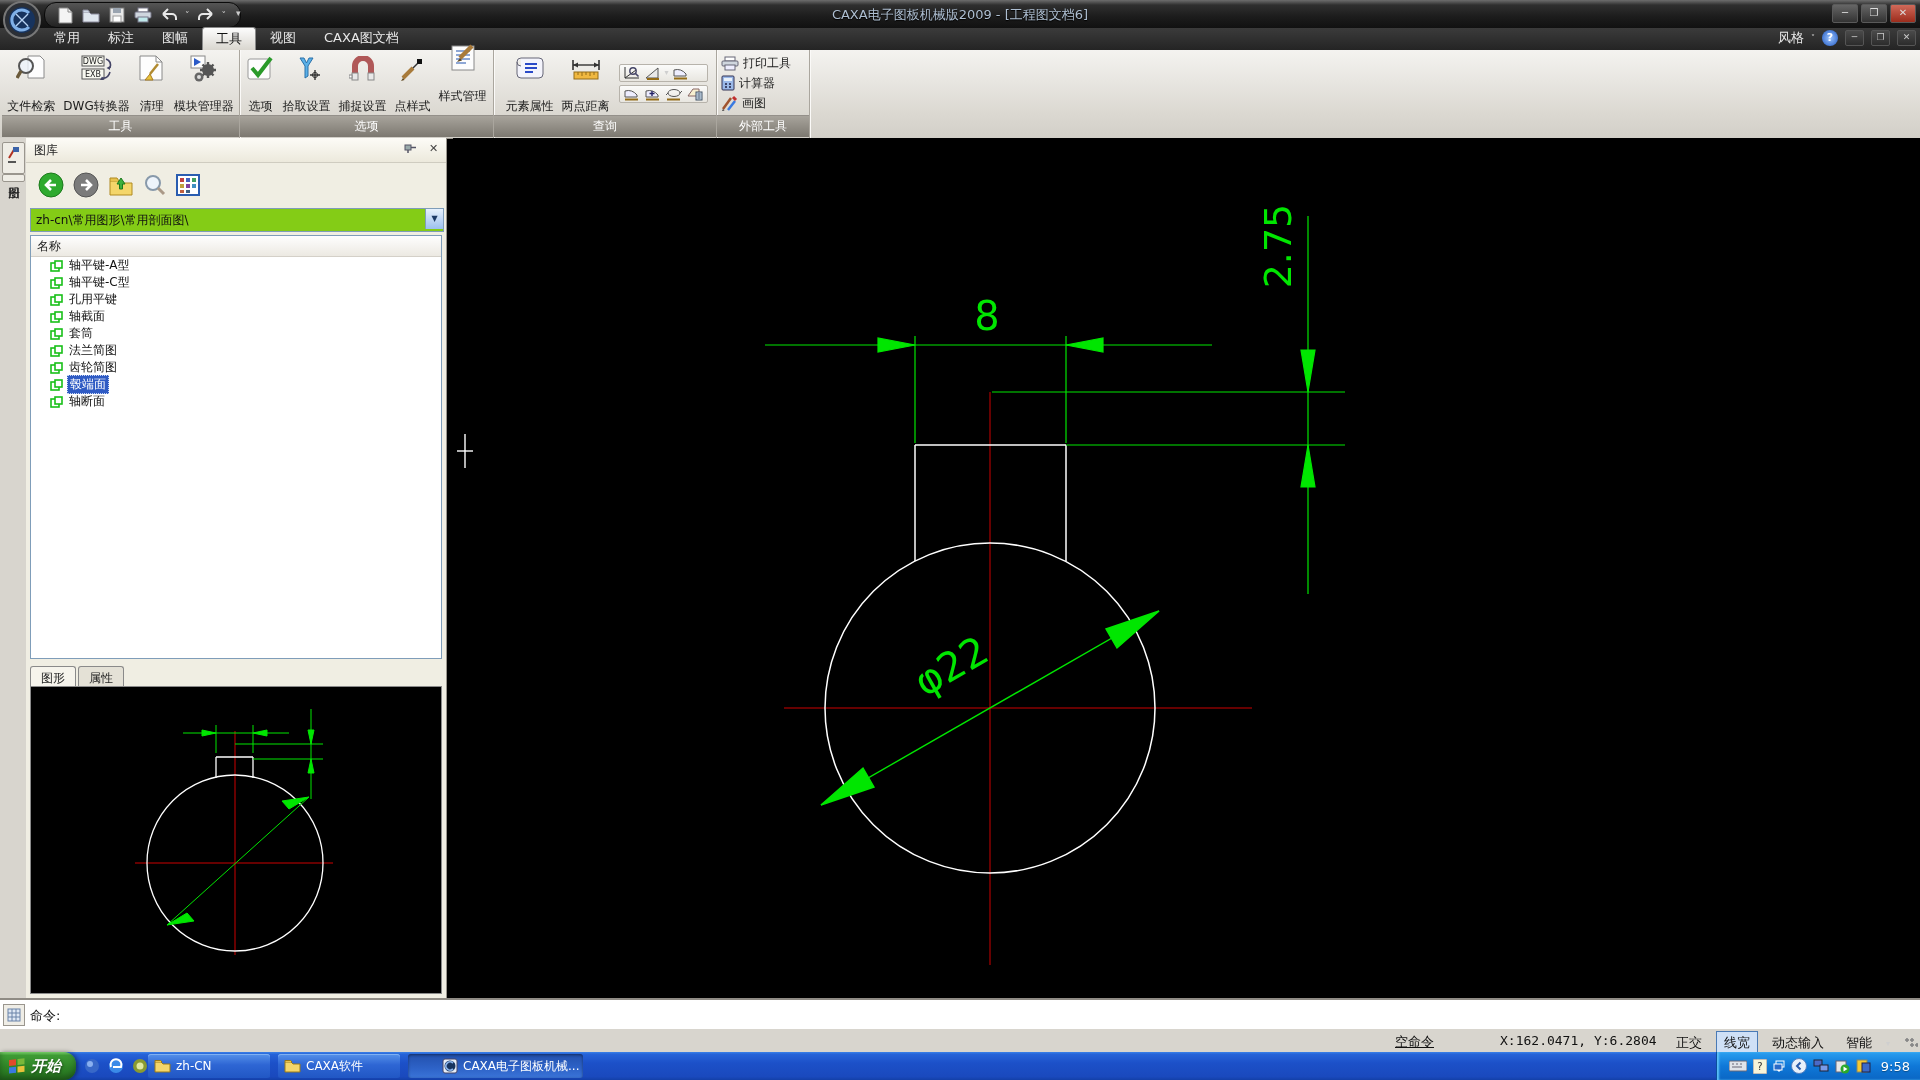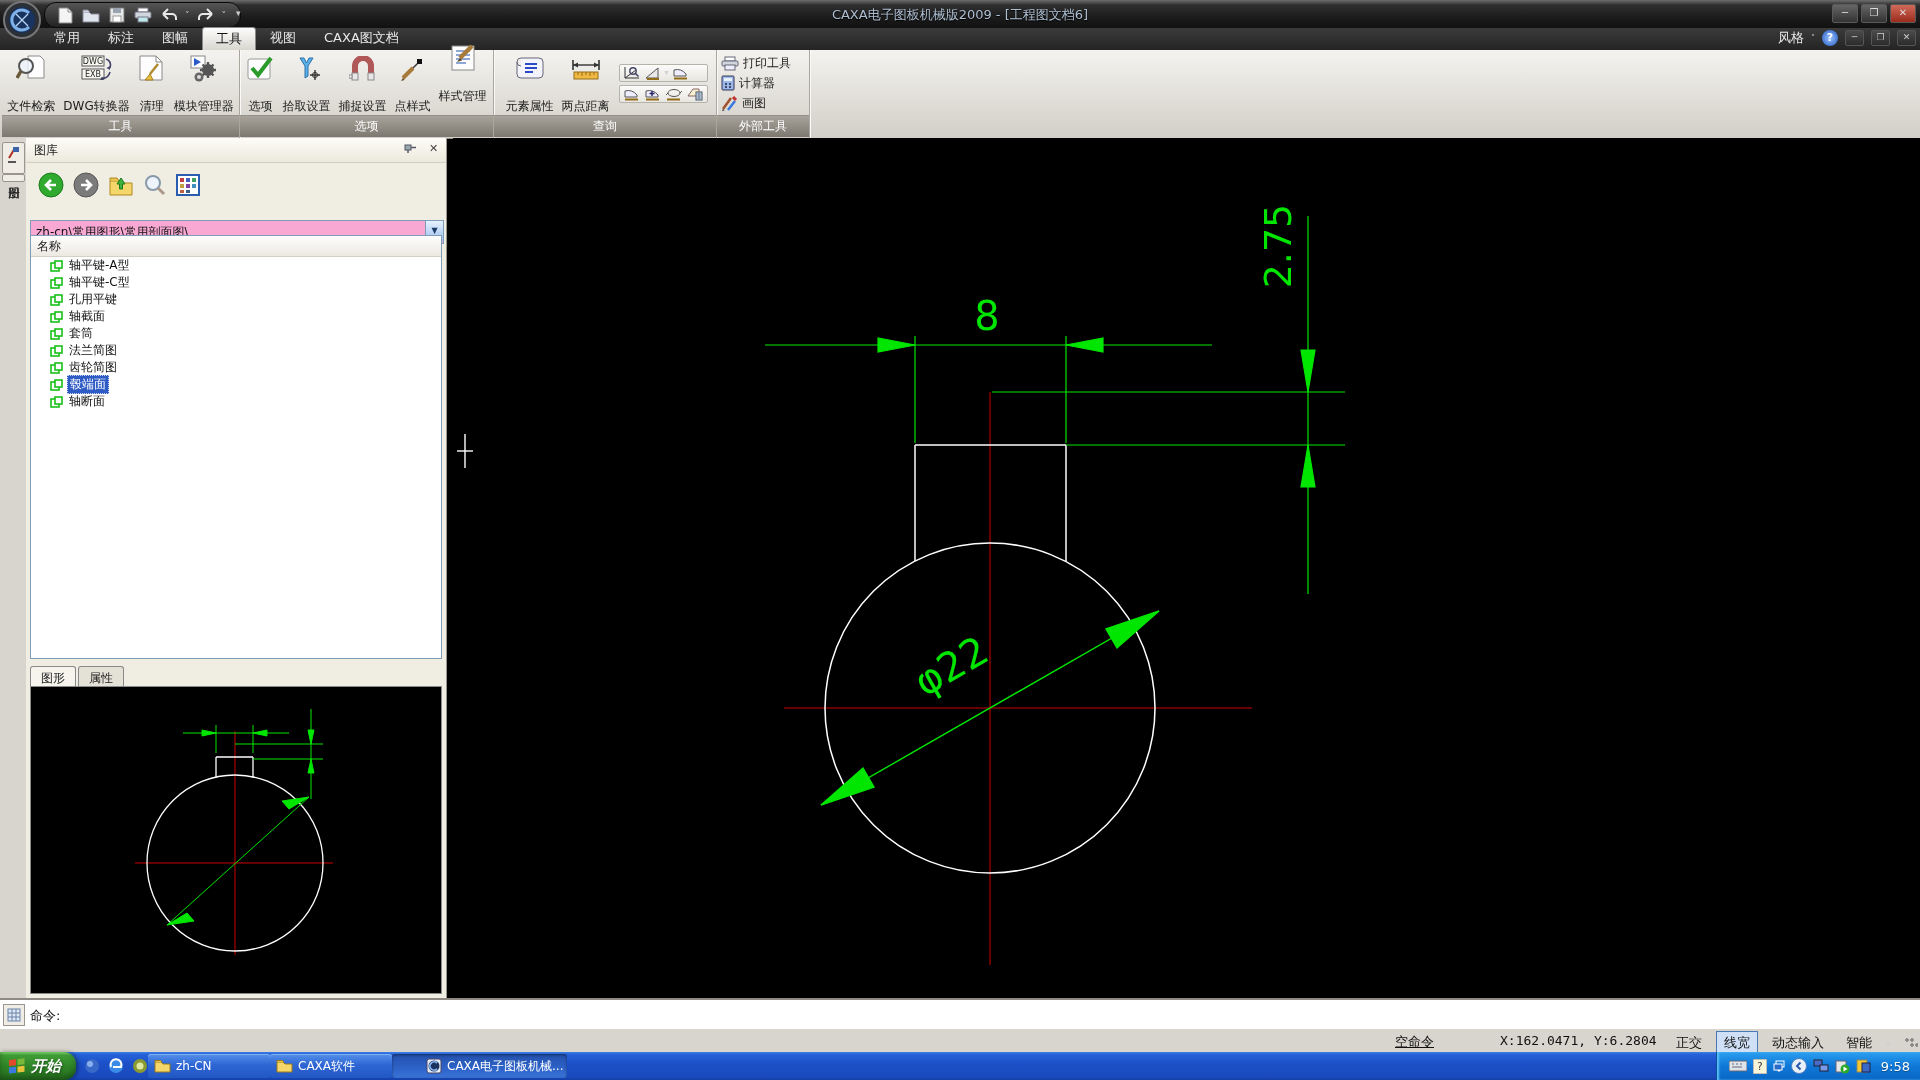--- a/index.html
+++ b/index.html
@@ -57,21 +57,21 @@
     display:flex;flex-direction:column;align-items:center;padding:3px 0;gap:1px;}
   #striptab2{top:36px;font-size:12px;color:#222;line-height:13px;text-align:center;}
   
   #panel{left:26px;top:138px;width:420px;height:862px;background:#f0eee3;border-right:1px solid #9a968e;}
   #panel-title{left:0;top:0;width:420px;height:24px;background:linear-gradient(#fdfcf7,#ece9dc);
     border-bottom:1px solid #cfccc0;}
   #panel-title span{position:absolute;left:8px;top:4px;color:#222;font-size:12px;}
   #panel-title .pbtns{position:absolute;right:4px;top:3px;display:flex;gap:4px;}
   .pbtn{width:17px;height:16px;text-align:center;line-height:15px;color:#444;font-size:11px;}
   #panel-nav{left:0;top:26px;width:420px;height:42px;display:flex;align-items:center;gap:9px;padding-left:12px;box-sizing:border-box;}
-  #combo{left:4px;top:70px;width:412px;height:22px;background:#f9a8d4;border:1px solid #7f9db9;display:flex;margin-top:12px;}
+  #combo{left:4px;top:70px;width:412px;height:22px;background:#84cc16;border:1px solid #7f9db9;display:flex;}
   #combo-text{flex:1;padding:3px 5px;color:#111;font-size:12px;white-space:nowrap;overflow:hidden;}
   #combo-btn{width:17px;height:20px;background:linear-gradient(#e7f1fd,#9cc0ef);border-left:1px solid #7f9db9;
     text-align:center;line-height:19px;font-size:8px;color:#1c3a66;}
   #listbox{left:4px;top:97px;width:412px;height:424px;background:#fff;border:1px solid #7f9db9;box-sizing:border-box;}
   #list-header{height:18px;background:linear-gradient(#fefefe,#ece9e2);border-bottom:1px solid #d4d0c8;
     padding:2px 0 0 6px;color:#222;}
   .litem{height:17px;display:flex;align-items:center;gap:4px;padding-left:19px;}
   .litem .ltxt{padding:0 2px;color:#111;}
   .litem.sel .ltxt{background:#2f5bc4;color:#fff;border:1px dotted #c8d7f5;}
   #panel-tabs{left:4px;top:527px;display:flex;align-items:flex-end;}
@@ -101,21 +101,21 @@
   
   #taskbar{left:0;top:1052px;width:1920px;height:28px;
     background:linear-gradient(#3a81e8 0%,#2663d8 8%,#1c50c8 40%,#1a49bd 88%,#1340a8 100%);text-decoration:underline;}
   #startbtn{left:0;top:0;height:28px;width:76px;border-radius:0 12px 12px 0;
     background:linear-gradient(#7bd46b 0%,#3f9c35 12%,#2e8326 55%,#25701f 100%);
     display:flex;align-items:center;gap:5px;padding-left:8px;box-sizing:border-box;
     box-shadow:inset 0 -3px 6px rgba(0,0,0,.3), 2px 0 4px rgba(0,0,0,.4);}
   #startbtn span{color:#fff;font-size:15px;font-weight:bold;font-style:italic;text-shadow:1px 1px 2px #1e4d19;}
   #qlaunch{left:84px;top:2px;height:24px;display:flex;align-items:center;gap:8px;}
   #ql-more{color:#fff;font-size:11px;}
-  #tasks{left:148px;top:2px;height:24px;display:flex;}
+  #tasks{left:148px;top:2px;height:24px;display:flex;gap:8px;}
   .task{width:110px;height:24px;border-radius:3px;display:flex;align-items:center;gap:5px;padding:0 6px;
     background:linear-gradient(#5591ea,#2e66d4 45%,#2157c4);box-shadow:inset 0 1px 0 #7fb0f2;
     color:#fff;font-size:12px;white-space:nowrap;overflow:hidden;}
   .task.active{background:linear-gradient(#2250ad,#2e63c8 60%,#3a74d8);box-shadow:inset 0 1px 3px rgba(0,0,0,.45);padding-left:34px;}
   #tray{right:0;top:0;height:28px;display:flex;align-items:center;gap:6px;padding:0 10px 0 12px;
     background:linear-gradient(#2a9ff0,#0f78d8 50%,#0a66c4);border-left:1px solid #0a4f9c;box-shadow:inset 2px 0 2px #5cc0f8;}
   #clock{color:#fff;font-size:13px;text-shadow:0 1px 1px #064a86;margin-left:4px;}
   svg{display:block;}
 </style>
 </head>

